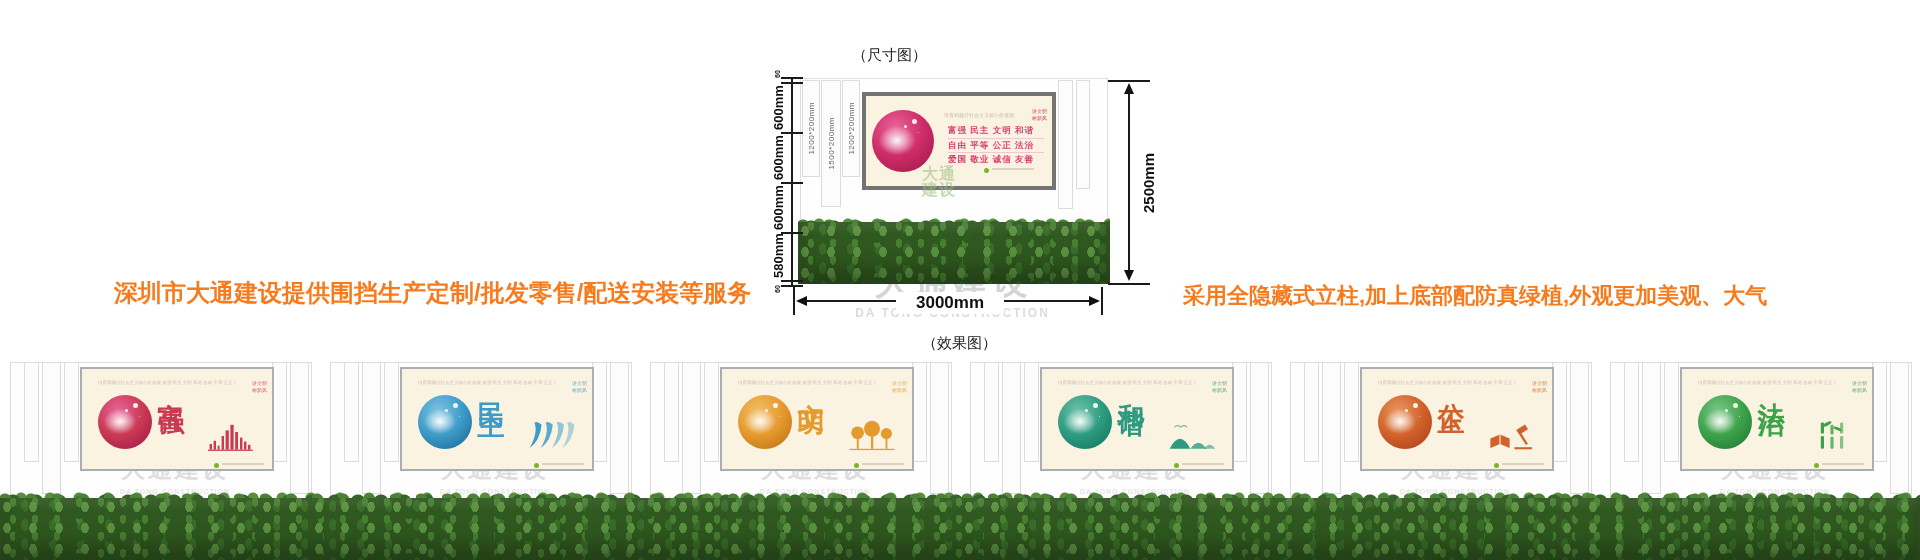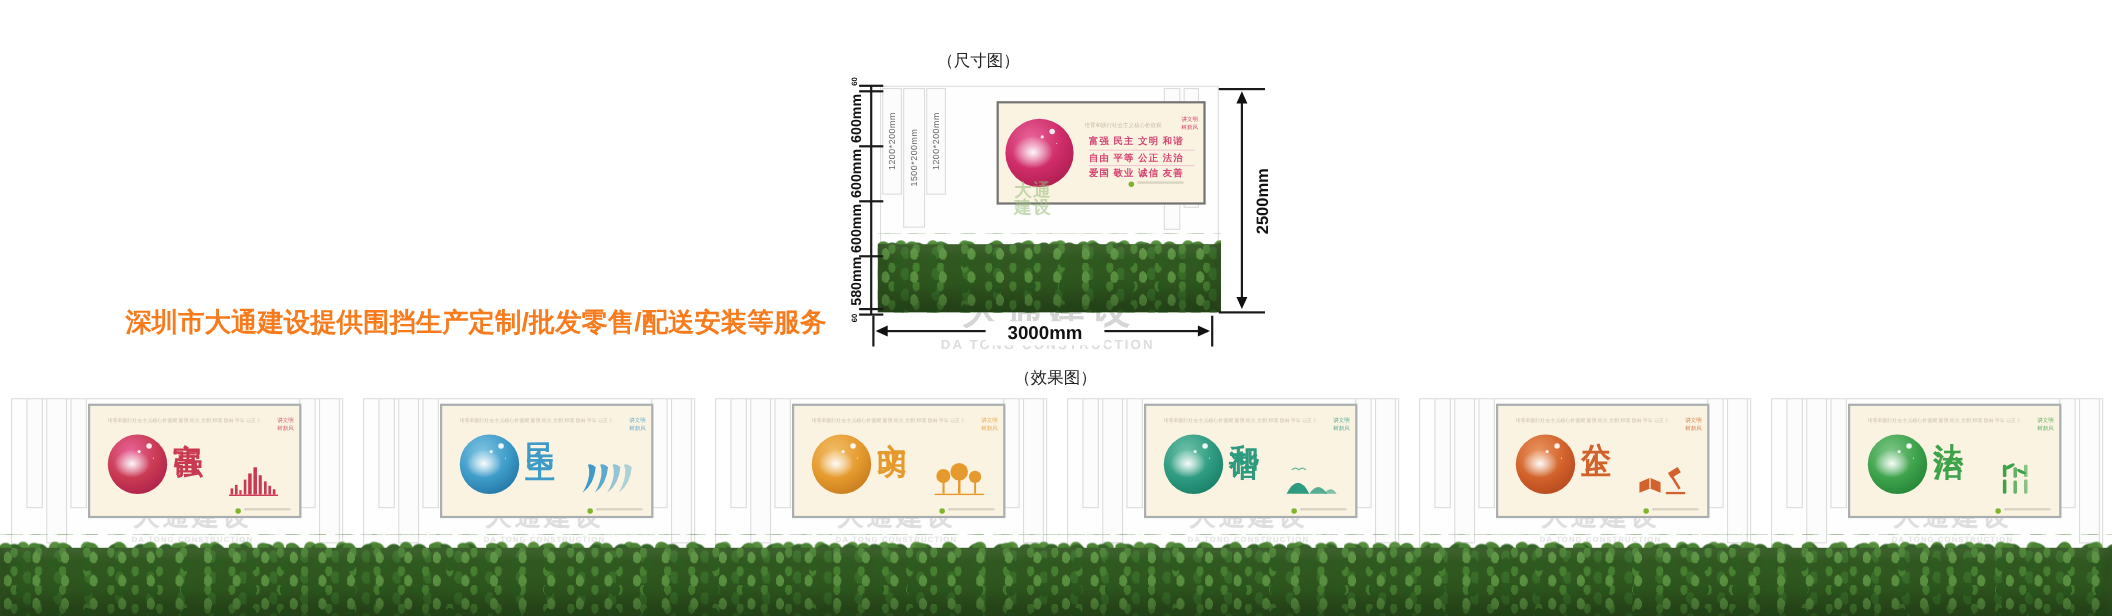--- a/index.html
+++ b/index.html
@@ -15,21 +15,21 @@
   
   .note{top:277px;font-size:24px;font-weight:bold;white-space:nowrap;z-index:7;}
   .note-left{left:114px;}
   .note-right{left:1183px;top:281px;font-size:22px;}
 
   
   .slab{background:#fefefe;border:1px solid #ddd;}
   .post{background:#fcfcfc;border:1px solid #dcdcdc;display:flex;z-index:2;}
   .plab{writing-mode:vertical-rl;transform:rotate(180deg);font-size:8px;color:#666;margin:auto;letter-spacing:.5px;}
 
-  .poster{left:862px;top:92px;width:186px;height:90px;background:#FBF3E2;border:2px solid #737373;z-index:3;margin-left:44px;}
+  .poster{left:862px;top:92px;width:186px;height:90px;background:#FBF3E2;border:4px solid #737373;z-index:3;}
   .poster .tiny-header{position:absolute;left:78px;top:16px;width:92px;font-size:5px;color:#c6bba6;white-space:nowrap;overflow:hidden;}
   .poster .rows{position:absolute;left:82px;top:28px;width:96px;font-size:8.5px;font-weight:bold;line-height:1;}
   .poster .rows div{padding:2px 0 3px 0;white-space:nowrap;letter-spacing:1px;}
   .poster .rows div:nth-child(-n+2){border-bottom:1px solid #efc7d6;}
   .poster .slogan{position:absolute;right:5px;top:12px;font-size:5px;line-height:1.4;text-align:center;}
   .circ{border-radius:50%;position:absolute;}
   .circ::after{content:"";position:absolute;left:12%;top:26%;width:58%;height:46%;
     background:radial-gradient(ellipse at 50% 50%,rgba(255,255,255,.95),rgba(255,255,255,0) 72%);border-radius:50%;}
   .circ::before{content:"";position:absolute;left:64%;top:14%;width:5px;height:5px;border-radius:50%;
     background:rgba(255,255,255,.9);box-shadow:-9px 5px 0 -1px rgba(255,255,255,.85),4px 11px 0 -2px rgba(255,255,255,.8);}
@@ -180,20 +180,21 @@
   <div class="abs dim-cap-v" style="left:793px;top:287px;height:28px;"></div>
   <div class="abs dim-cap-v" style="left:1101px;top:287px;height:28px;"></div>
   <div class="abs dim-line" style="left:798px;top:300px;width:300px;height:2px;"></div>
   <div class="abs arr arr-left" style="left:796px;top:296px;"></div>
   <div class="abs arr arr-right" style="left:1089px;top:296px;"></div>
   <div class="abs dim3000">3000mm</div>
 
   <div class="abs effect-caption">（效果图）</div>
 
   <div class="abs note note-left" style="color:#F77B1C;">深圳市大通建设提供围挡生产定制/批发零售/配送安装等服务</div>
+  <div class="abs note note-right" style="color:#F77B1C;">采用全隐藏式立柱,加上底部配防真绿植,外观更加美观、大气</div>
 
   <div class="sec" style="left: 0px; --ac: #C93A52; --ac-l: #E8659A; --ac-d: #A81C4C;">
     <div class="slab"></div>
     <div class="post p-a"></div>
       <div class="post p-b"></div>
       <div class="post p-c"></div>
       <div class="post p-d"></div>
       <div class="post p-e"></div>
     <div class="sec-wm">
       <div class="cn">大通建设</div>

